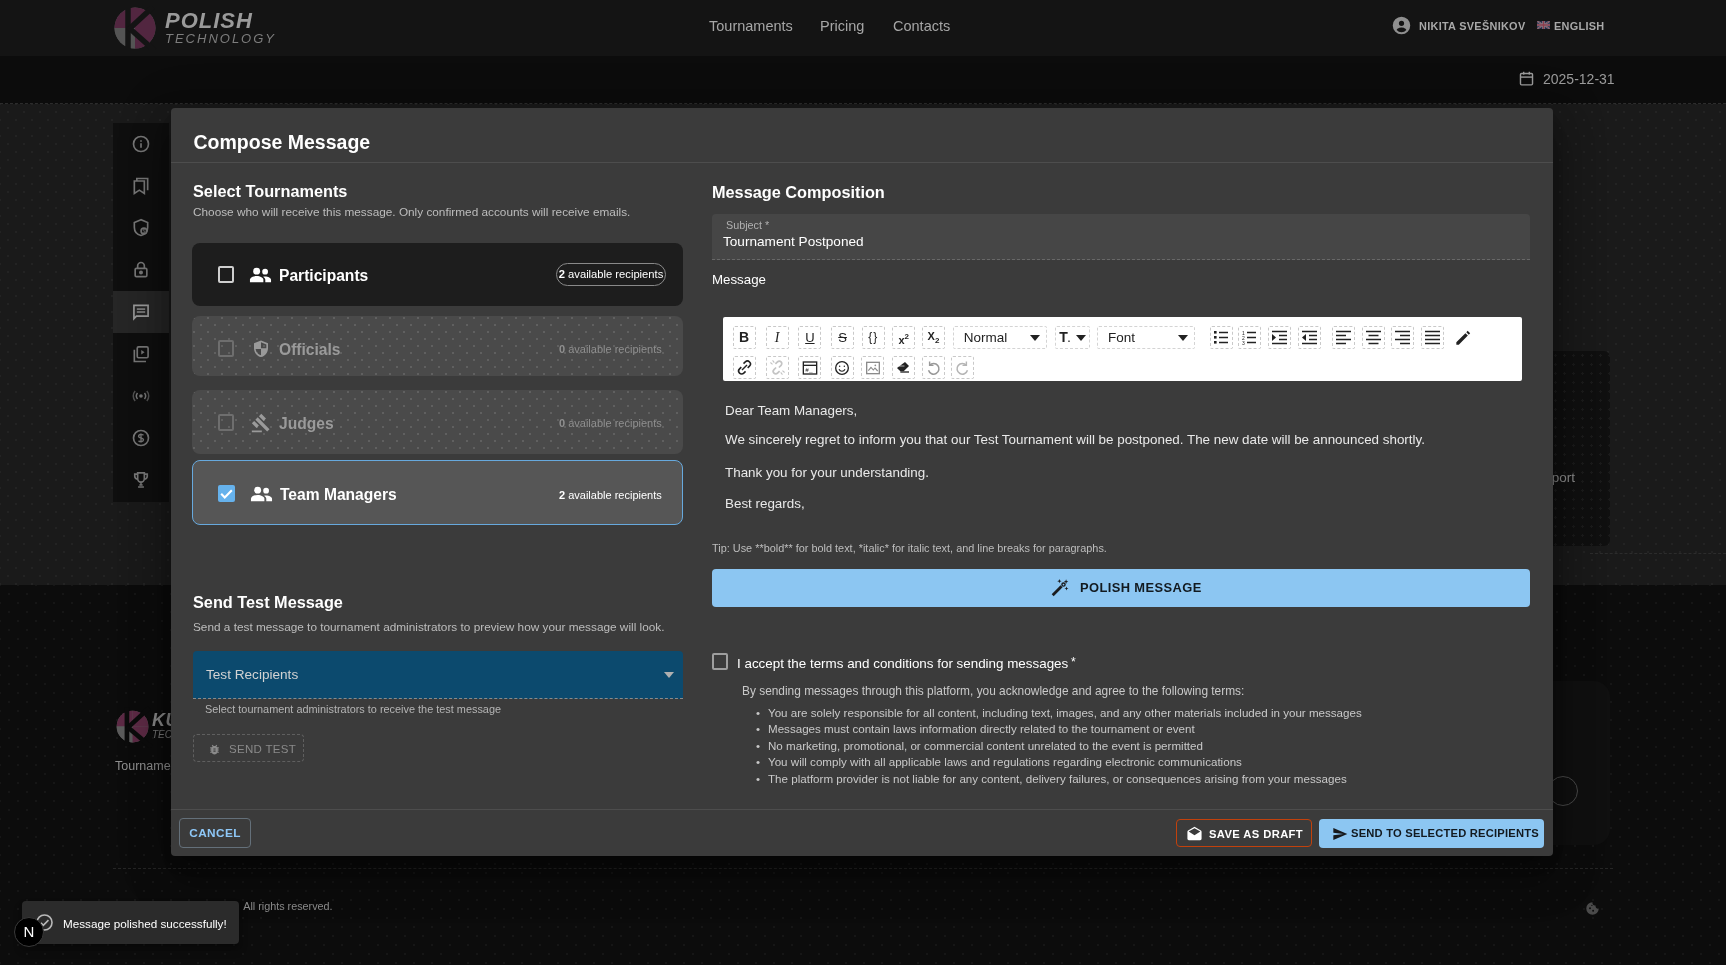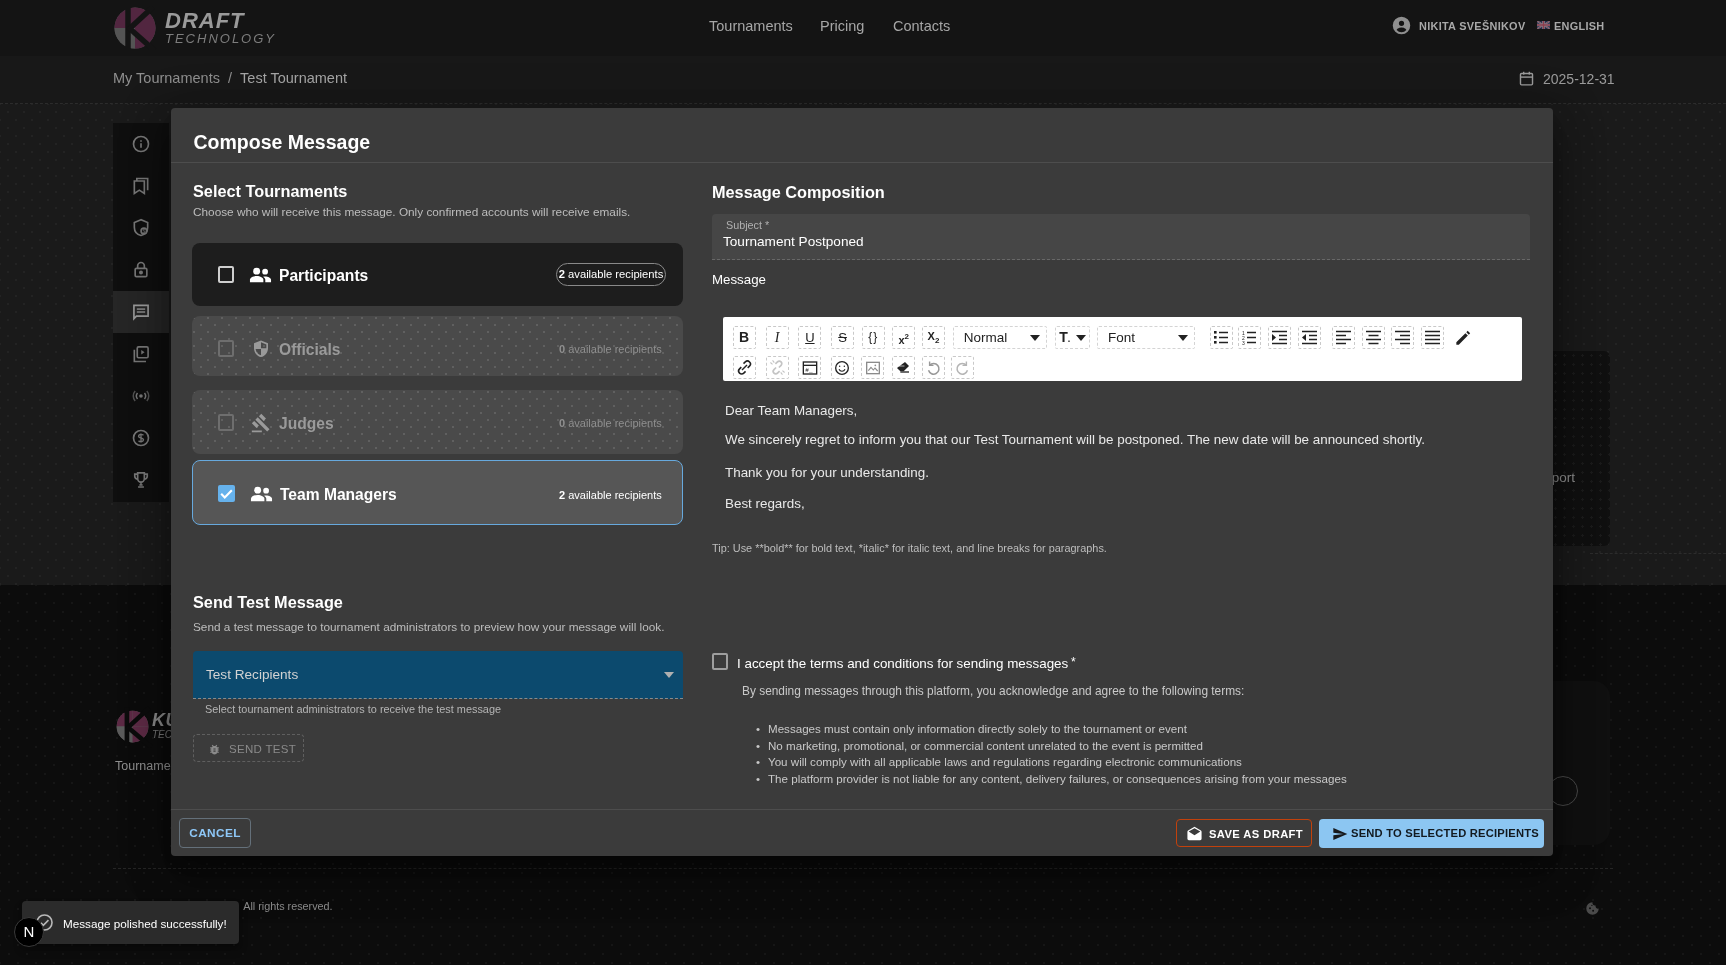--- a/index.html
+++ b/index.html
@@ -68,40 +68,37 @@
     <path d="M22 1.5 A20.5 20.5 0 0 1 42.5 22 L22 22 Z" fill="#522640"></path>
     <path d="M1.5 22 A20.5 20.5 0 0 1 22 1.5 L22 22 Z" fill="#522640"></path>
     <path d="M22 42.5 A20.5 20.5 0 0 1 1.5 22 L22 22 Z" fill="#545454"></path>
     <path d="M42.5 22 A20.5 20.5 0 0 1 22 42.5 L22 22 Z" fill="#522640"></path>
     <g stroke="#141414" stroke-width="5.5">
           <line x1="15" y1="0" x2="15" y2="44"></line>
           <line x1="15" y1="24" x2="40" y2="1"></line>
           <line x1="15" y1="21" x2="42" y2="45"></line>
         </g>
   </svg>
-  <div class="abs" style="left:165px;top:8px;font-style:italic;font-weight:bold;font-size:22px;color:#9a9a9a;letter-spacing:1px">DRAFT</div>
+  <div class="abs" style="left:165px;top:8px;font-style:italic;font-weight:bold;font-size:22px;color:#9a9a9a;letter-spacing:1px">POLISH</div>
   <div class="abs" style="left:165px;top:31px;font-style:italic;font-size:13px;color:#7d7d7d;letter-spacing:2px">TECHNOLOGY</div>
   <div class="navitem" style="left:709px">Tournaments</div>
   <div class="navitem" style="left:820px">Pricing</div>
   <div class="navitem" style="left:893px">Contacts</div>
   <svg class="abs" style="left:1391px;top:15px" width="21" height="21" viewBox="0 0 24 24" fill="#8f8f8f">
         <path d="M12 2a10 10 0 1 0 0 20 10 10 0 0 0 0-20zm0 4.5a3 3 0 1 1 0 6 3 3 0 0 1 0-6zm0 13.2a7.2 7.2 0 0 1-5.5-2.6c.1-1.8 3.7-2.8 5.5-2.8s5.4 1 5.5 2.8a7.2 7.2 0 0 1-5.5 2.6z" fill-rule="evenodd"></path>
       </svg>
   <div id="uname">NIKITA SVEŠNIKOV</div>
   <svg class="abs" style="left:1537px;top:21px" width="13" height="8" viewBox="0 0 26 16">
     <rect width="26" height="16" fill="#232b47"></rect>
     <path d="M0 0 L26 16 M26 0 L0 16" stroke="#8a8a95" stroke-width="3"></path>
     <path d="M0 0 L26 16 M26 0 L0 16" stroke="#7c3644" stroke-width="1.4"></path>
     <path d="M13 0 V16 M0 8 H26" stroke="#8a8a95" stroke-width="5"></path>
     <path d="M13 0 V16 M0 8 H26" stroke="#8d3d4c" stroke-width="3"></path>
   </svg>
   <div id="english">ENGLISH</div>
-</div>
-<div id="bcrow">
-  <div id="bc1">My Tournaments&nbsp;&nbsp;/&nbsp;&nbsp;<span style="color:#a5a5a5">Test Tournament</span></div>
 </div>
 <div id="bcdash"></div>
 <svg class="abs" style="left:1518px;top:70px" width="17" height="17" viewBox="0 0 24 24" fill="none" stroke="#9b9b9b" stroke-width="2">
       <rect x="3.5" y="5" width="17" height="16" rx="1.5"></rect>
       <line x1="3.5" y1="10" x2="20.5" y2="10"></line>
       <line x1="8" y1="2.5" x2="8" y2="6.5"></line>
       <line x1="16" y1="2.5" x2="16" y2="6.5"></line>
     </svg>
 <div id="dateTxt">2025-12-31</div>
 <div id="sidebar">
@@ -401,24 +398,37 @@
   <div class="tbtn" style="left:228.4px;top:39px"><svg width="17" height="17" viewBox="0 0 24 24" style="margin-top:2px" fill="none" stroke="#b5b5b5" stroke-width="2.2">
           <path d="M17.5 9 a7.5 7.5 0 1 0 1.5 7"></path>
           <path d="M17.5 3.5 V9 H12" fill="none" stroke-width="2"></path>
         </svg></div>
 </div>
 <div class="msgl" style="top:295px">Dear Team Managers,</div>
 <div class="msgl" style="top:324px">We sincerely regret to inform you that our Test Tournament will be postponed. The new date will be announced shortly.</div>
 <div class="msgl" style="top:357px">Thank you for your understanding.</div>
 <div class="msgl" style="top:388px">Best regards,</div>
 <div class="sub" style="left:541px;top:434px;font-size:10.9px">Tip: Use **bold** for bold text, *italic* for italic text, and line breaks for paragraphs.</div>
+<div class="btn blue" style="left:541px;top:461px;width:818px;height:38px">
+  <svg class="abs" style="left:338px;top:9px" width="20" height="20" viewBox="0 0 24 24">
+   <path d="M2 19.4 L12.7 8.7 L15.1 11.1 L4.4 21.8 Z" fill="#1b1d20"></path>
+   <circle cx="16.2" cy="7.8" r="1.9" fill="none" stroke="#1b1d20" stroke-width="1.7"></circle>
+   <g fill="#1b1d20">
+          <path d="M11.3 1.2 l.7 1.9 1.9.7 -1.9.7 -.7 1.9 -.7-1.9 -1.9-.7 1.9-.7 z"></path>
+          <path d="M19.3 1.6 l.75 2 2 .75 -2 .75 -.75 2 -.75-2 -2-.75 2-.75 z"></path>
+          <path d="M19.8 10.1 l.65 1.75 1.75.65 -1.75.65 -.65 1.75 -.65-1.75 -1.75-.65 1.75-.65 z"></path>
+        </g>
+  </svg>
+  <span class="abs" style="left:368px;top:0;line-height:38px;font-size:12.9px">POLISH MESSAGE</span>
+</div>
 <div class="cb" style="left:541px;top:545px;border-color:#9e9e9e"></div>
 <div class="abs" style="left:566px;top:547px;font-size:13.4px;color:#fff">I accept the terms and conditions for sending messages <span style="font-size:12px;vertical-align:2px">*</span></div>
 <div class="abs" style="left:571px;top:576px;font-size:11.9px;color:#c9c9c9">By sending messages through this platform, you acknowledge and agree to the following terms:</div>
-<div class="bullet" style="top:614.4px">Messages must contain only information directly solely to the tournament or event</div>
+<div class="bullet" style="top:598px">You are solely responsible for all content, including text, images, and any other materials included in your messages</div>
+<div class="bullet" style="top:614.4px">Messages must contain laws information directly related to the tournament or event</div>
 <div class="bullet" style="top:630.8px">No marketing, promotional, or commercial content unrelated to the event is permitted</div>
 <div class="bullet" style="top:647.2px">You will comply with all applicable laws and regulations regarding electronic communications</div>
 <div class="bullet" style="top:663.6px">The platform provider is not liable for any content, delivery failures, or consequences arising from your messages</div>
 
 <div class="abs" style="left:0;top:701px;width:1382px;border-top:1px solid #4d4d4d"></div>
 <div class="btn" style="left:8px;top:710px;width:72px;height:30px;border:1px solid #64707a;color:#8ec8f8;line-height:29px;font-size:11.8px">CANCEL</div>
 <div class="btn" style="left:1005px;top:711px;width:136px;height:28px;border:1px solid #c2410c;color:#fff;white-space:nowrap">
   <svg class="abs" style="left:9px;top:6px" width="17" height="17" viewBox="0 0 24 24" fill="#fff">
         <path d="M21.99 8c0-.72-.37-1.35-.94-1.7L12 1 2.95 6.3C2.38 6.65 2 7.28 2 8v10c0 1.1.9 2 2 2h16c1.1 0 2-.9 2-2l-.01-10zM12 13L3.74 7.84 12 3l8.26 4.84L12 13z"></path>
       </svg>

